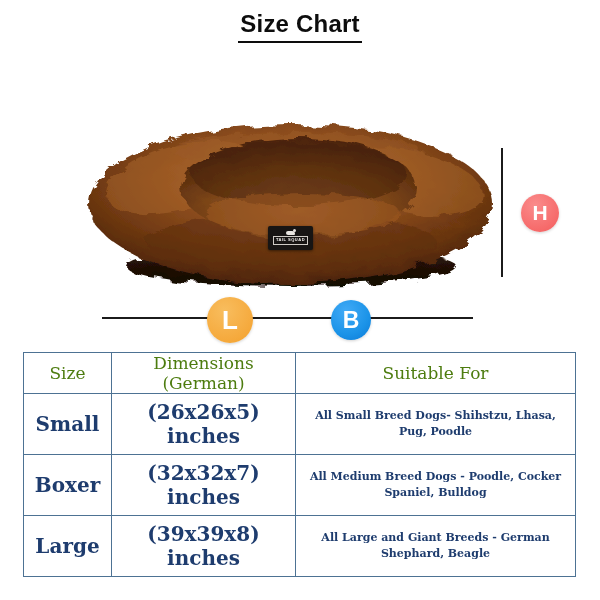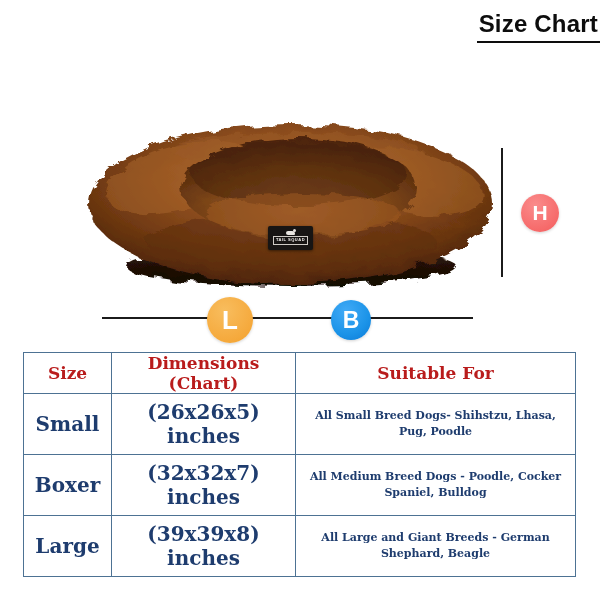--- a/index.html
+++ b/index.html
@@ -1,21 +1,21 @@
 <!DOCTYPE html>
 <html><head>
 <meta charset="utf-8">
 <style>
   html,body{margin:0;padding:0;background:#ffffff;}
   .canvas{
     position:relative;width:600px;height:600px;background:#ffffff;overflow:hidden;
     font-family:"Liberation Sans", sans-serif;
   }
   
-  .title-wrap{position:absolute;top:10px;left:0;width:600px;text-align:right;}
+  .title-wrap{position:absolute;top:10px;left:0;width:600px;text-align:center;}
   .page-title{
     display:inline-block;margin:0;font-size:24px;font-weight:700;color:#0d0d0d;
     letter-spacing:0.2px;border-bottom:2.5px solid #0d0d0d;padding:0 2px 3px 2px;
     font-family:"Liberation Sans", sans-serif;
   }
   
   .bed-svg{position:absolute;left:87px;top:120px;}
   
   .bed-tag{
     position:absolute;left:268px;top:226px;width:45px;height:24px;background:#171514;
@@ -43,21 +43,21 @@
   .marker-b{left:331px;top:300px;width:40px;height:40px;font-size:23px;
     background:radial-gradient(circle at 38% 28%, #41aaf6, #1b93e8 60%, #0b79d6);}
   
   .size-table{
     position:absolute;left:23px;top:352px;width:552px;border-collapse:collapse;table-layout:fixed;
     font-family:"DejaVu Serif", serif;font-weight:700;text-align:center;
   }
   .size-table th,.size-table td{border:1.6px solid #4d7293;vertical-align:middle;padding:0 6px;}
   .size-table thead tr{height:37px;}
   .size-table tbody tr{height:61px;}
-  .size-table th{color:#b91c1c;font-size:17px;font-weight:700;}
+  .size-table th{color:#4d7c0f;font-size:17px;font-weight:400;}
   .size-table td{color:#1e3c6e;font-size:20px;}
   .size-table td.suitable{font-size:11px;line-height:1.5;padding:0 8px;}
   .col-size{width:88px;}
   .col-dims{width:184px;}
   .col-suit{width:280px;}
 </style>
 </head>
 <body>
 
 <div class="canvas">
@@ -121,21 +121,21 @@
 
   <table class="size-table">
     <colgroup>
         <col class="col-size">
         <col class="col-dims">
         <col class="col-suit">
       </colgroup>
     <thead>
       <tr>
         <th>Size</th>
-        <th>Dimensions (Chart)</th>
+        <th>Dimensions (German)</th>
         <th>Suitable For</th>
       </tr>
     </thead>
     <tbody>
       <tr>
         <td>Small</td>
         <td>(26x26x5) inches</td>
         <td class="suitable">All Small Breed Dogs- Shihstzu, Lhasa, Pug, Poodle</td>
       </tr>
       <tr>

